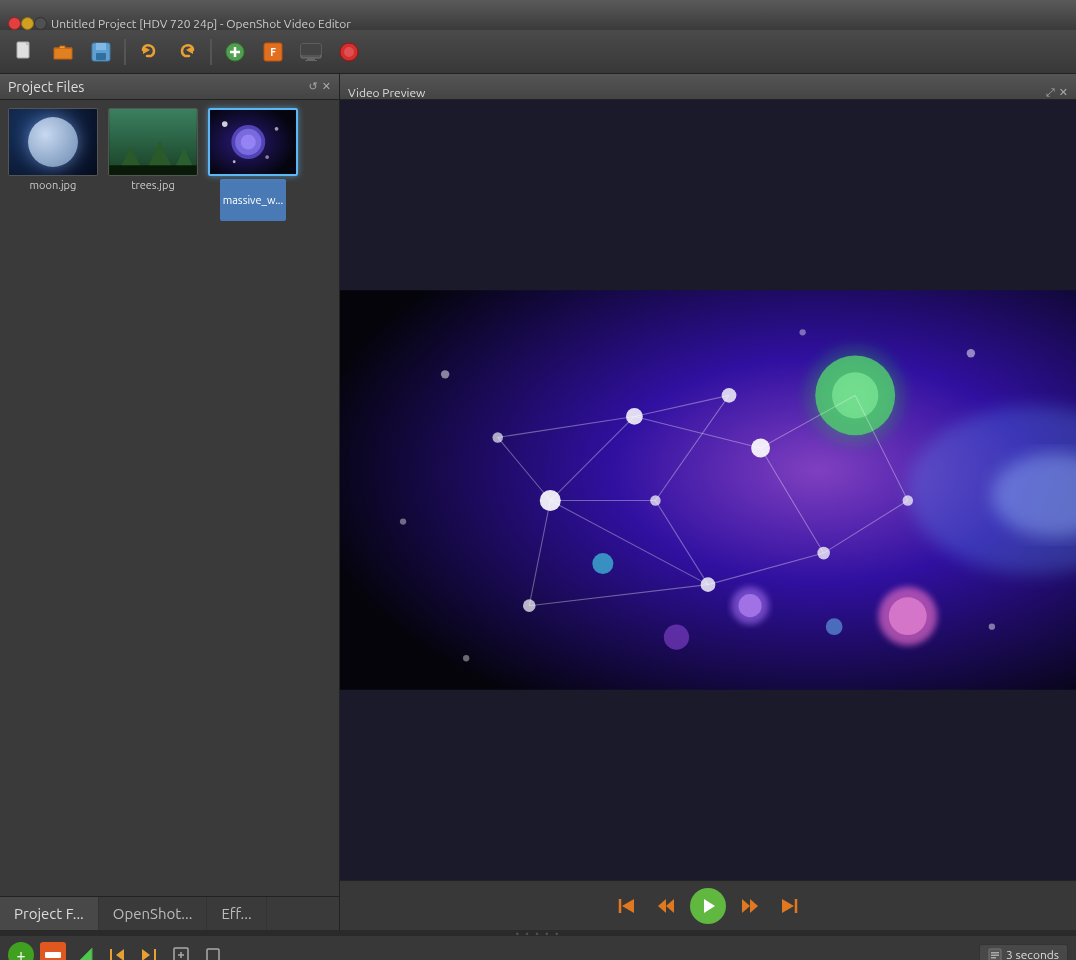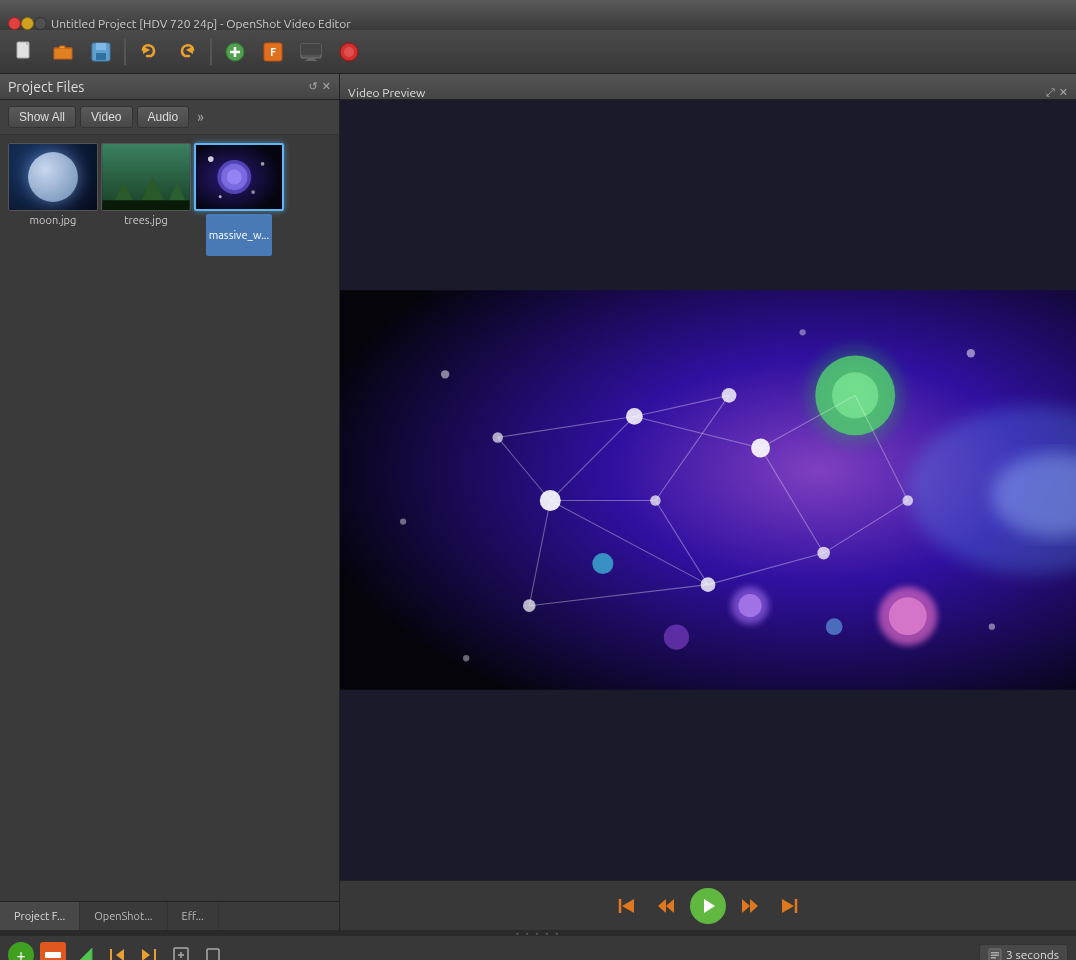--- a/index.html
+++ b/index.html
@@ -104,21 +104,21 @@
       cursor: pointer;
     }
     .filter-more { color: #aaa; font-size: 14px; cursor: pointer; margin-left: 4px; }
 
     
     #files-grid {
       flex: 1;
       padding: 8px;
       display: flex;
       flex-wrap: wrap;
-      gap: 3px;
+      gap: 10px;
       align-content: flex-start;
       overflow-y: auto;
     }
     .file-item {
       display: flex;
       flex-direction: column;
       align-items: center;
       cursor: pointer;
       width: 90px;
     }
@@ -168,21 +168,21 @@
     }
 
     
     #left-tabs {
       background: #3a3a3a;
       display: flex;
       border-top: 1px solid #222;
     }
     .left-tab {
       padding: 8px 14px;
-      font-size: 11px;
+      font-size: 15px;
       color: #bbb;
       cursor: pointer;
       border-right: 1px solid #333;
     }
     .left-tab.active { background: #484848; color: #ddd; }
 
     
     #right-panel {
       flex: 1;
       display: flex;
@@ -388,26 +388,20 @@
   <div id="left-panel">
 
     <div id="pf-header">
       <span id="pf-header-title">Project Files</span>
       <div class="header-icons">
         <span class="hdr-icon">↺</span>
         <span class="hdr-icon">✕</span>
       </div>
     </div>
 
-    <div id="filter-bar">
-      <button class="filter-btn">Show All</button>
-      <button class="filter-btn">Video</button>
-      <button class="filter-btn">Audio</button>
-      <span class="filter-more">»</span>
-    </div>
 
     <div id="files-grid">
 
       <div class="file-item">
         <div class="file-thumb">
           <div class="thumb-moon">
             <div class="moon-circle"></div>
           </div>
         </div>
         <span class="file-label">moon.jpg</span>

